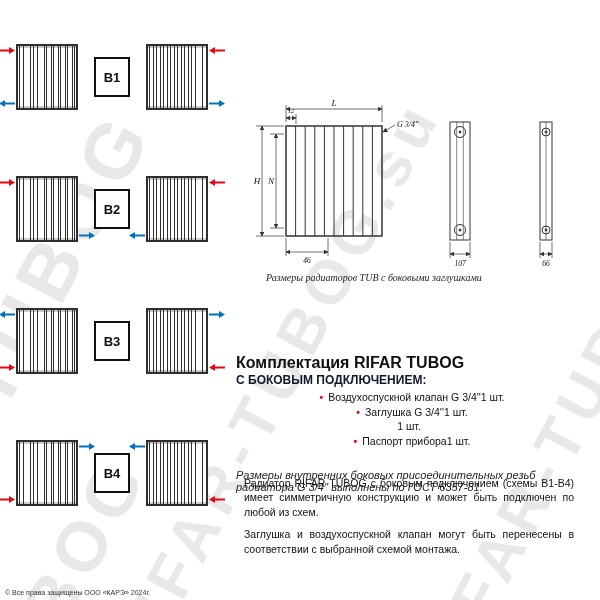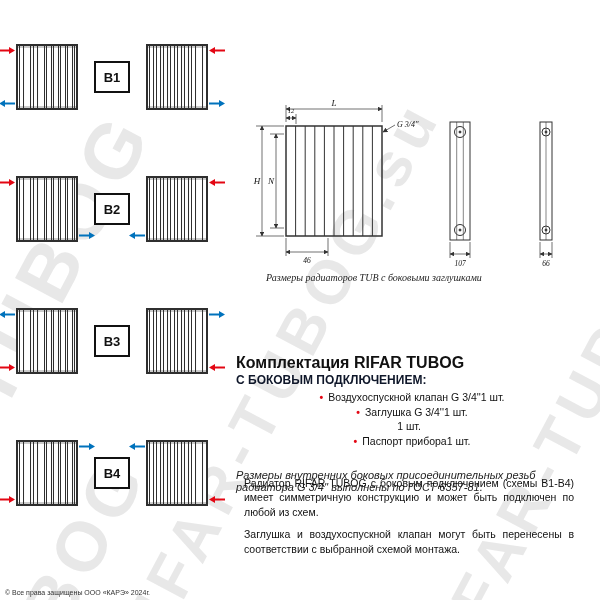--- a/index.html
+++ b/index.html
@@ -16,21 +16,21 @@
   
   .title{position:absolute;top:8px;right:10px;text-align:right;font-weight:bold;
          font-size:19px;line-height:1.22;letter-spacing:1px;z-index:2}
   
   .schemes{position:absolute;left:4px;top:44px;display:flex;flex-direction:column;gap:66px;z-index:1}
   .scheme-row{display:flex;align-items:center;gap:4px}
   .rad-wrap{position:relative;margin:0 12px;width:62px;height:66px}
   .radiator{width:62px;height:66px;border:2px solid #2f2f2f;
     background:repeating-linear-gradient(90deg,#fff 0 .5px,#2f2f2f .5px 1.5px,#fff 1.5px 5px,#2f2f2f 5px 6px,#fafafa 6px 7px);
     box-shadow:inset 0 2px 0 rgba(47,47,47,.25), inset 0 -2px 0 rgba(47,47,47,.25)}
-  .scheme-label{width:36px;height:32px;border:2px solid #111;display:flex;align-items:center;
+  .scheme-label{width:36px;height:40px;border:2px solid #111;display:flex;align-items:center;
     justify-content:center;font-weight:bold;font-size:13px;background:#fff}
   .arrow{position:absolute;width:16px;height:9px;line-height:0}
   .arrow.top{top:2px}.arrow.bottom{bottom:2px}
   .arrow.left{left:-17px}.arrow.right{right:-17px}
   
   .drawing{position:absolute;left:250px;top:98px;z-index:1}
   .drawing svg{display:block}
   svg text{font-family:"Liberation Serif",serif;font-style:italic;fill:#111}
   .draw-caption{font-family:"Liberation Serif",serif;font-style:italic;font-size:10px;
     margin-top:2px;margin-left:16px;color:#222}

